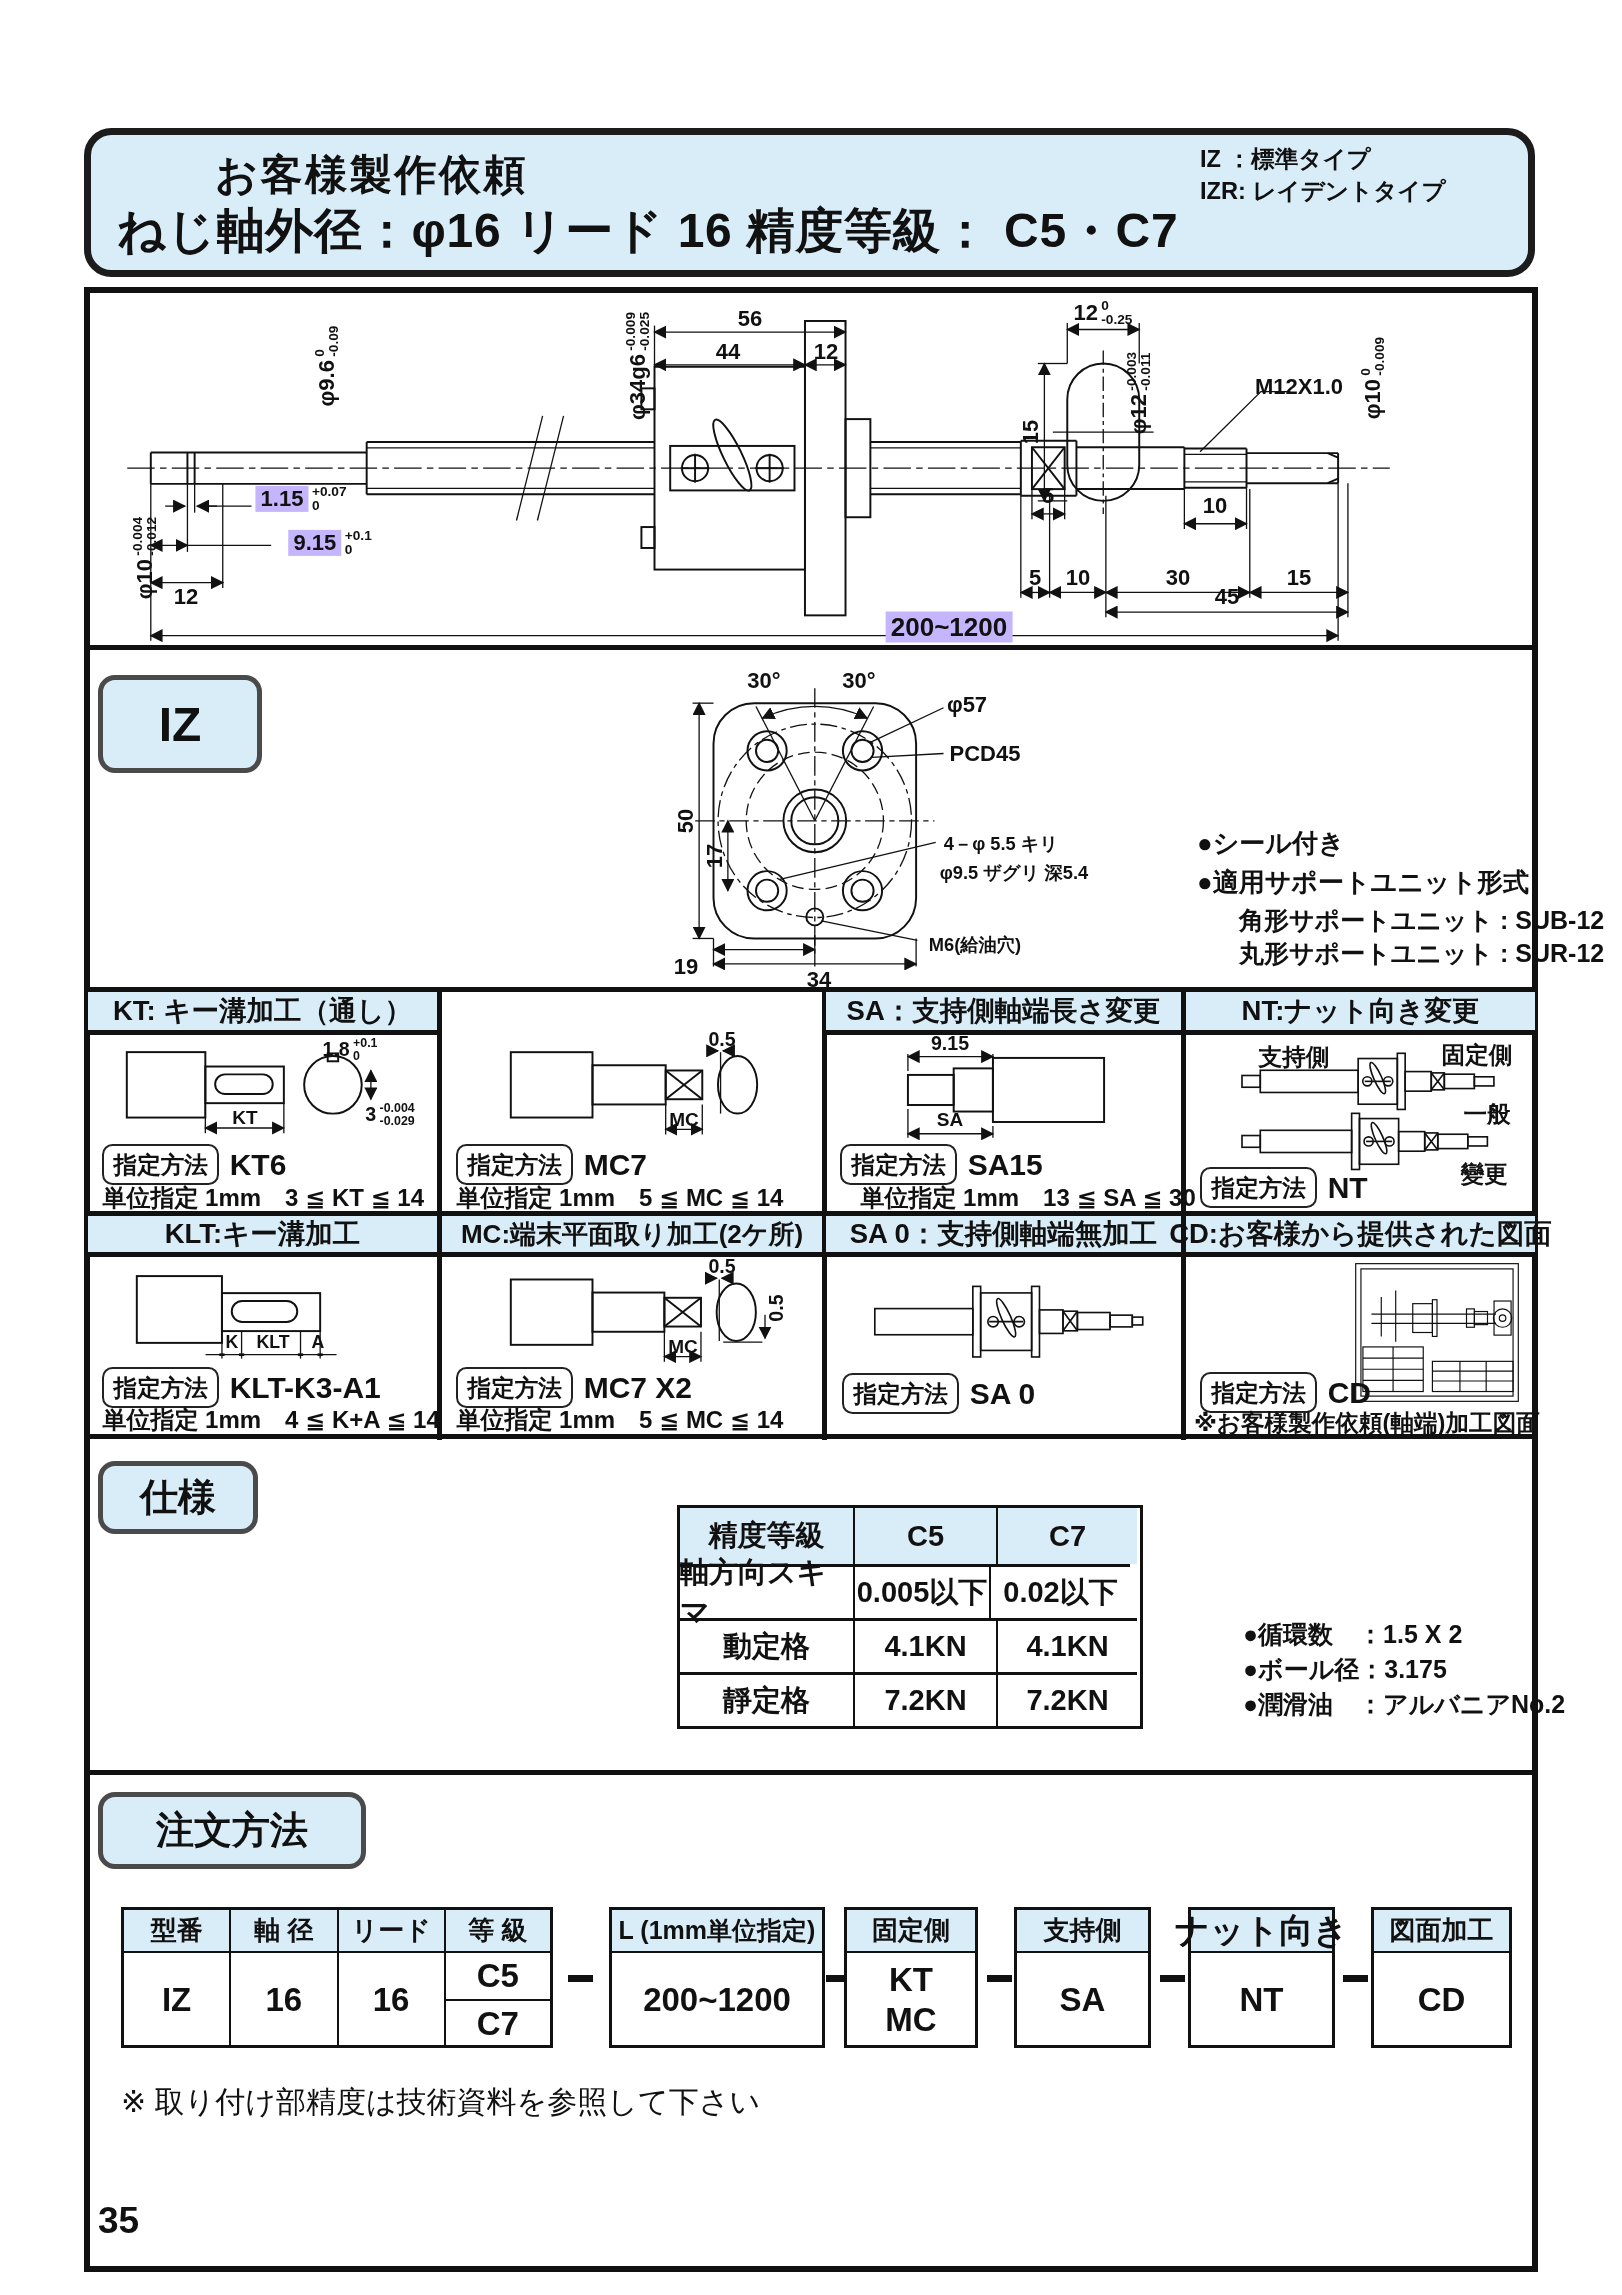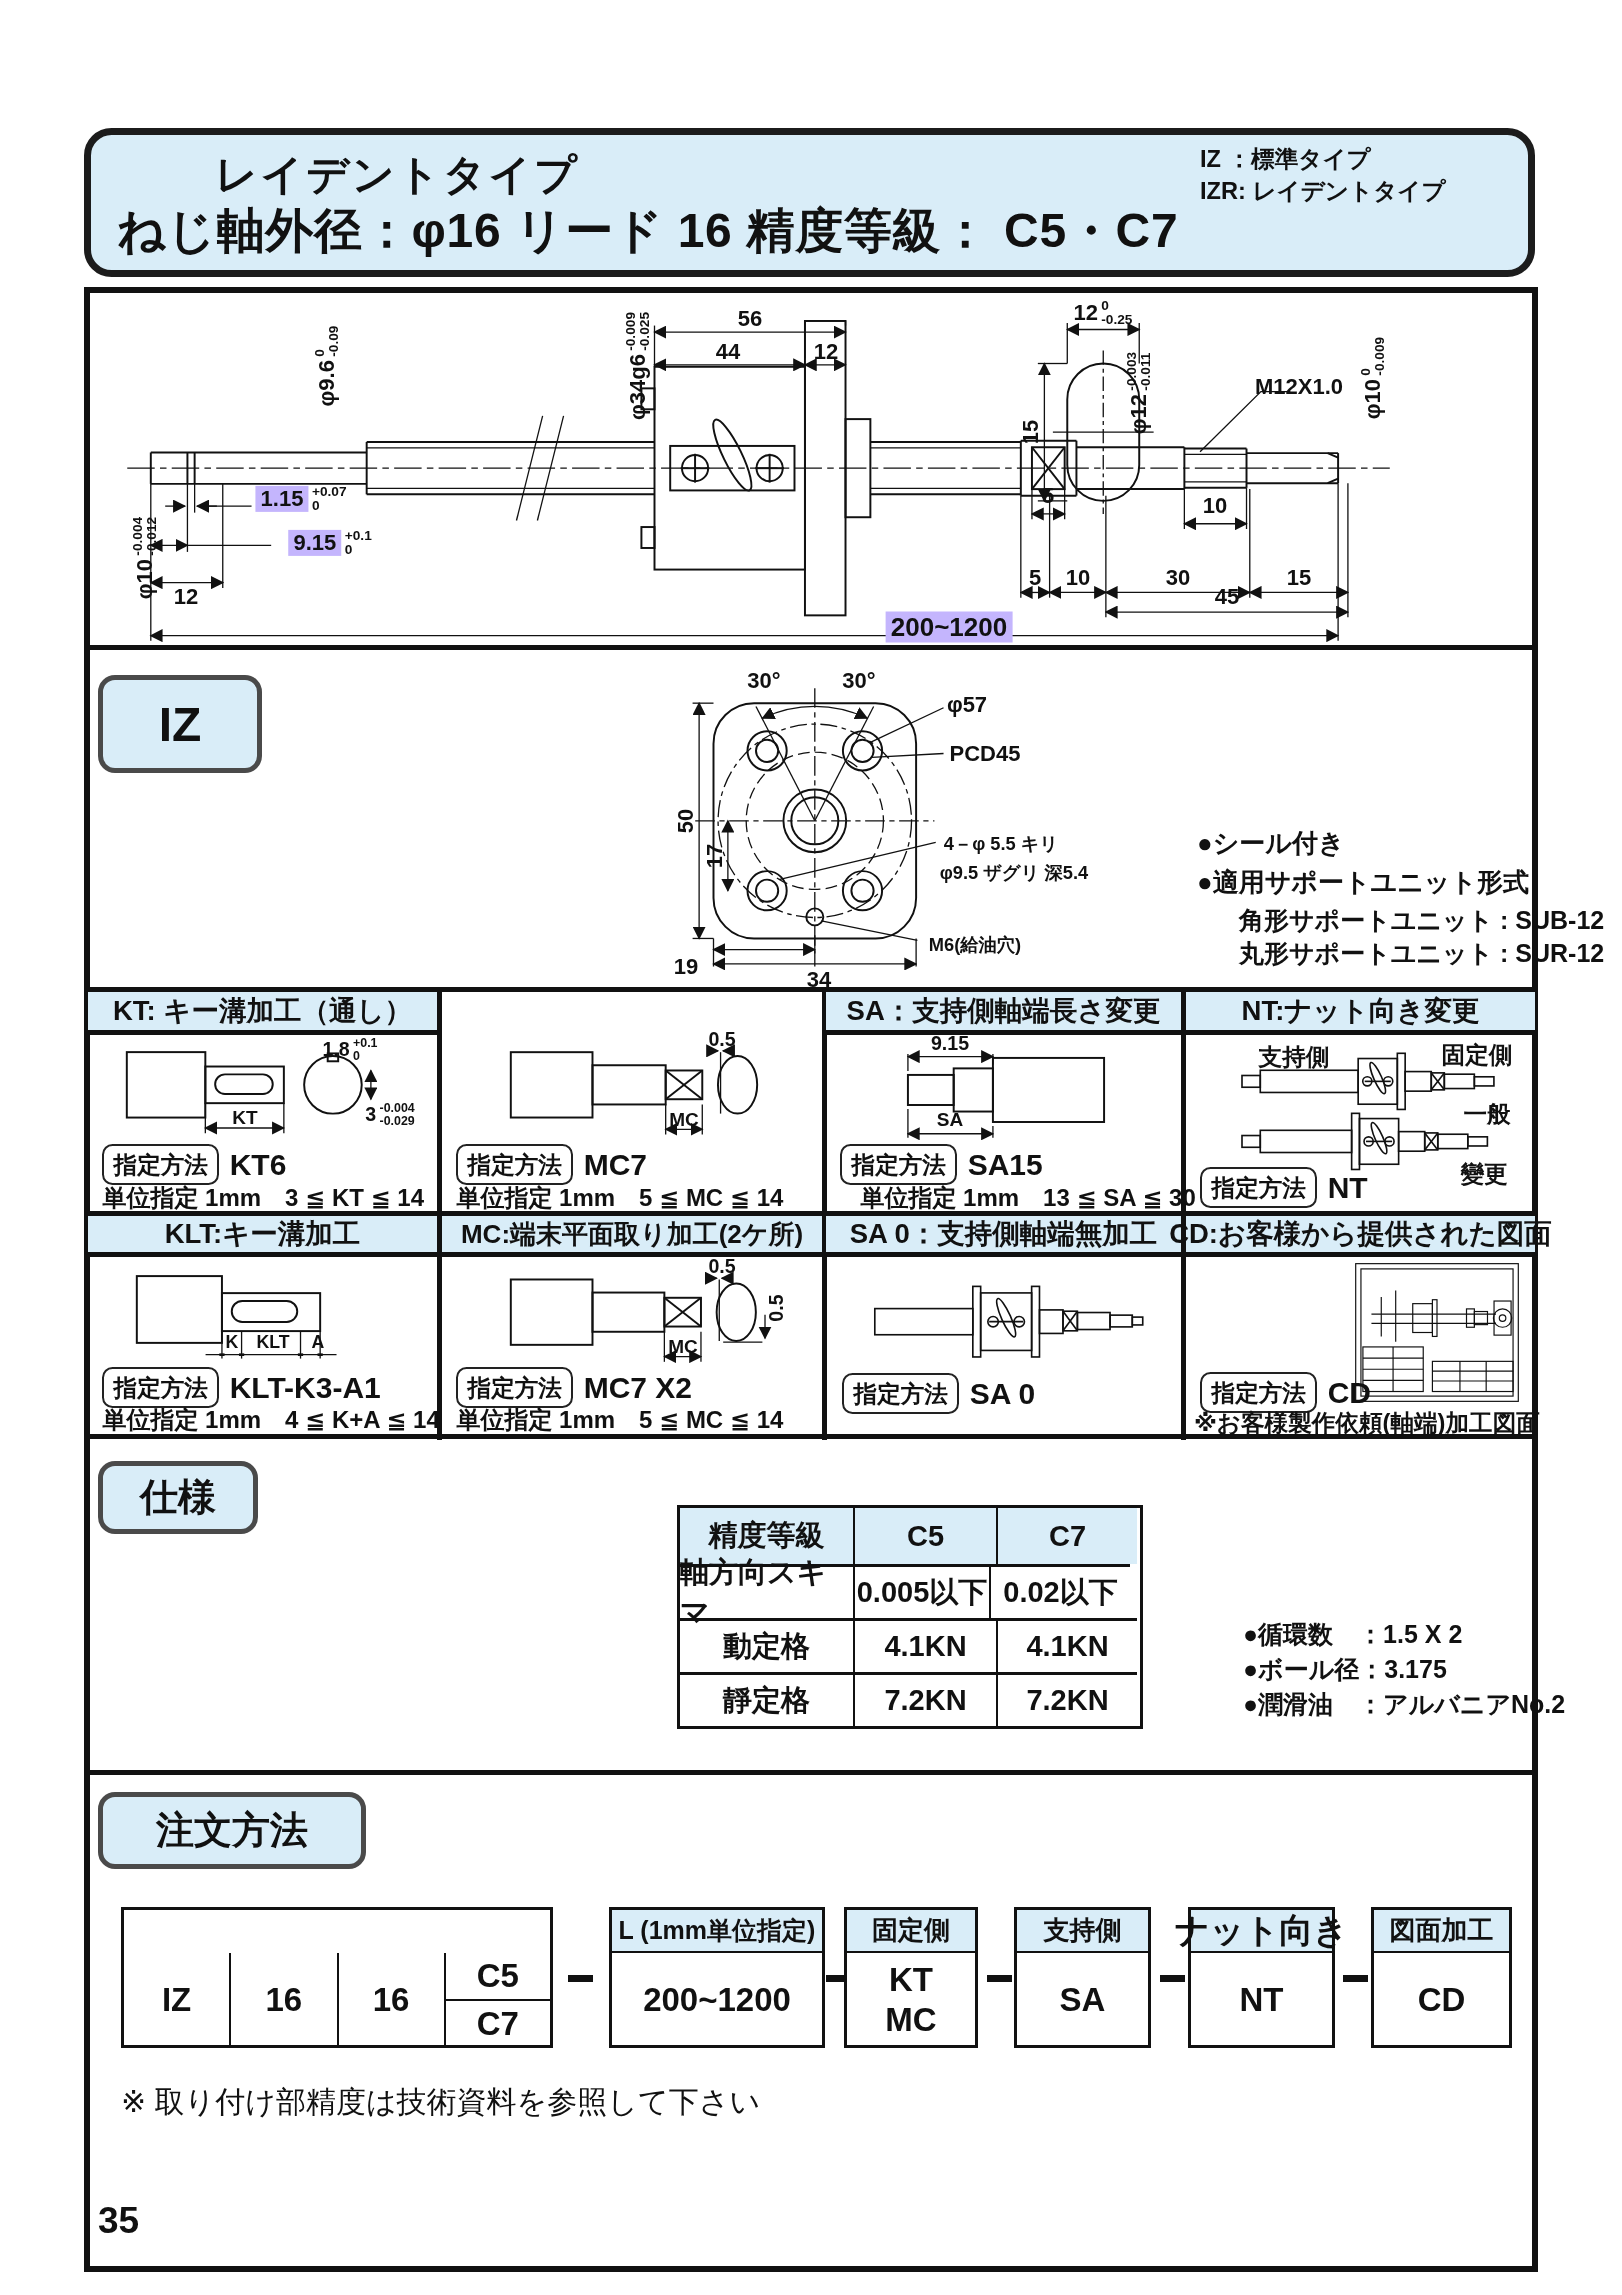--- a/index.html
+++ b/index.html
@@ -66,21 +66,21 @@
     font-size:26px;font-weight:700;white-space:nowrap;}
   .ord-body{position:absolute;left:0;top:43px;width:100%;box-sizing:border-box;
     display:flex;align-items:center;justify-content:center;font-size:33px;font-weight:600;text-align:center;}
   .dash{position:absolute;width:25px;height:6.5px;background:#111;}
   svg{position:absolute;overflow:visible;}
 </style>
 </head>
 <body>
 
 <div class="abs header-box">
-  <div class="h-title">レイデントタイプ</div>
+  <div class="h-title">お客様製作依頼</div>
   <div class="h-type">
     <div>IZ ：標準タイプ</div>
     <div>IZR: レイデントタイプ</div>
   </div>
   <div class="h-sub">ねじ軸外径：φ16 リード 16 精度等級： C5・C7</div>
 </div>
 
 <div class="abs main-box"></div>
 
 <div class="hl" style="left:87px;top:645px;width:1447px;height:5.2px;"></div>
@@ -640,20 +640,26 @@
 
 <div class="note-line" style="left:1243px;top:1618px;font-weight:700;">●循環数　：1.5 X 2</div>
 <div class="note-line" style="left:1243px;top:1653px;font-weight:700;">●ボール径：3.175</div>
 <div class="note-line" style="left:1243px;top:1688px;font-weight:700;">●潤滑油　：アルバニアNo.2</div>
 
 <div class="sec-label" style="left:98px;top:1792px;width:268px;height:77px;font-size:38px;">
   <span>注文方法</span>
 </div>
 
 <div class="ord-box" style="left:121px;top:1907px;width:432px;height:141px;">
+  <div class="ord-head" style="padding:0;">
+    <div style="width:108px;height:100%;display:flex;align-items:center;justify-content:center;border-right:2px solid #111;box-sizing:border-box;">型番</div>
+    <div style="width:108px;height:100%;display:flex;align-items:center;justify-content:center;border-right:2px solid #111;box-sizing:border-box;">軸 径</div>
+    <div style="width:108px;height:100%;display:flex;align-items:center;justify-content:center;border-right:2px solid #111;box-sizing:border-box;">リード</div>
+    <div style="width:105px;height:100%;display:flex;align-items:center;justify-content:center;">等 級</div>
+  </div>
   <div class="ord-body" style="height:94px;padding:0;">
     <div style="width:108px;height:100%;display:flex;align-items:center;justify-content:center;border-right:2px solid #111;box-sizing:border-box;">IZ</div>
     <div style="width:108px;height:100%;display:flex;align-items:center;justify-content:center;border-right:2px solid #111;box-sizing:border-box;">16</div>
     <div style="width:108px;height:100%;display:flex;align-items:center;justify-content:center;border-right:2px solid #111;box-sizing:border-box;">16</div>
     <div style="width:105px;height:100%;display:flex;flex-direction:column;">
       <div style="flex:1;display:flex;align-items:center;justify-content:center;border-bottom:2px solid #111;">C5</div>
       <div style="flex:1;display:flex;align-items:center;justify-content:center;">C7</div>
     </div>
   </div>
 </div>

